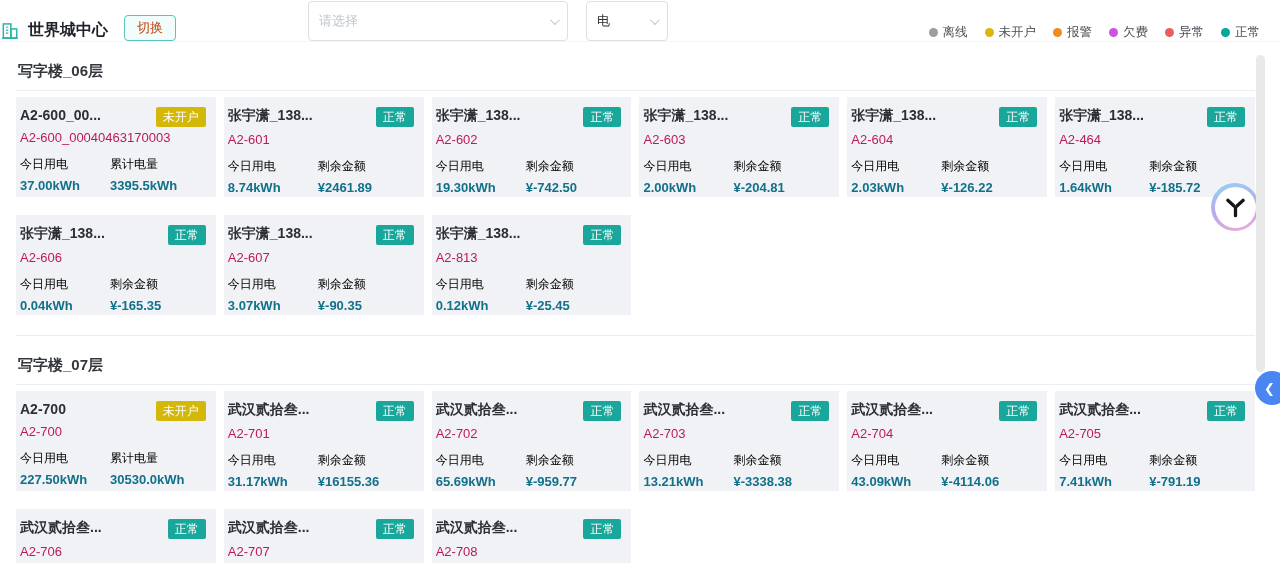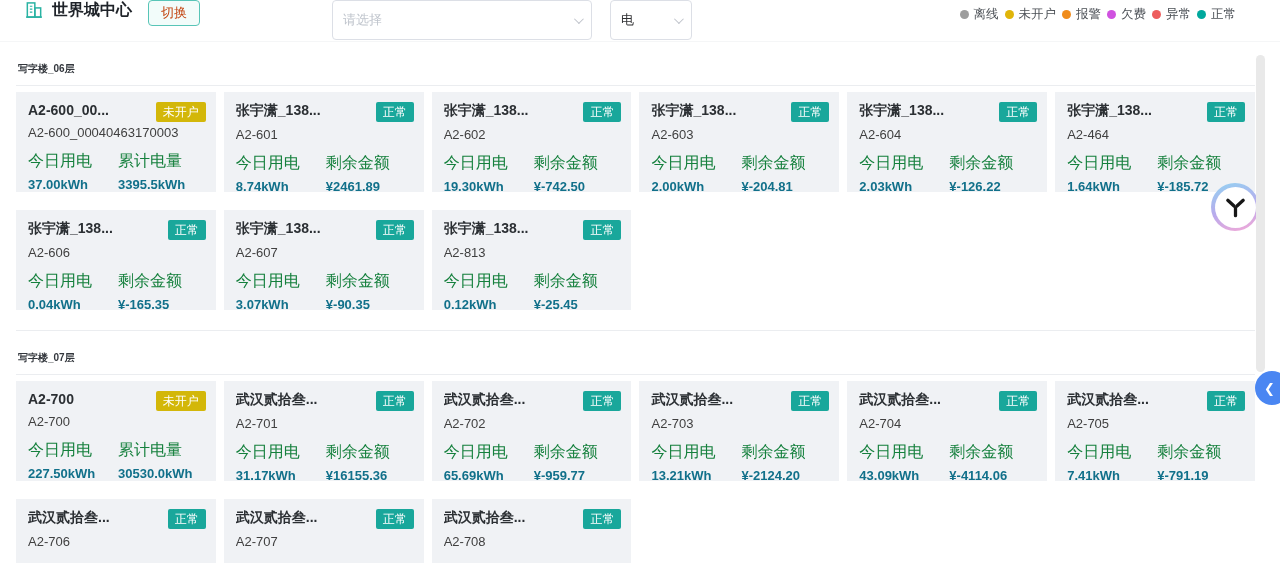--- a/index.html
+++ b/index.html
@@ -1,58 +1,58 @@
 <!DOCTYPE html>
 <html><head>
 <meta charset="utf-8">
 <style>
   * { margin:0; padding:0; box-sizing:border-box; }
   html,body { width:1280px; height:563px; overflow:hidden; background:#fff;
     font-family:"Liberation Sans","DejaVu Sans",sans-serif; color:#303133; }
   body { position:relative; }
 
   
-  .header { display:flex; align-items:flex-start; height:42px; padding:0 24px;
+  .header { display:flex; align-items:flex-end; height:42px; padding:0 0;
     background:#fff; border-bottom:1px solid #f5f6f7; }
   .brand-icon { width:20px; height:20px; flex:0 0 auto; }
   .brand-title { font-size:16px; font-weight:bold; color:#1f2329; margin-left:8px; white-space:nowrap; }
   .switch-btn { margin-left:16px; font-size:13px; color:#c2410c; background:#f2fcfa;
     border:1px solid #58c5b7; border-radius:4px; padding:3px 12px; cursor:pointer; }
   .select { height:40px; border:1px solid #dcdfe6; border-radius:4px; background:#fff;
     display:flex; align-items:center; padding:0 10px; font-size:13px; cursor:pointer; }
   .select .ph { color:#bfc4cc; }
   .select .val { color:#303133; }
   .sel-arrow { width:7px; height:7px; border-right:1.5px solid #c0c4cc; border-bottom:1.5px solid #c0c4cc;
     transform:rotate(45deg) translateY(-2px); margin-left:auto; }
   .f1 { width:260px; margin-left:132px; }
   .f2 { width:82px;  margin-left:18px; }
   .f3 { width:246px; margin-left:25px; }
-  .legend { display:flex; align-items:center; gap:6px; margin-left:auto; margin-right:20px;margin-top:6px; }
+  .legend { display:flex; align-items:center; gap:17px; margin-left:auto; margin-right:20px;margin-top:6px; }
   .legend-item { display:flex; align-items:center; gap:5px; font-size:12.5px; color:#4a4f55; white-space:nowrap; }
   .legend-dot { width:9px; height:9px; border-radius:50%; flex:0 0 auto; }
 
   
   .main { padding:0 25px 0 16px; }
   .section:first-child { border-bottom:1px solid #ebedf0; padding-bottom:20px; }
-  .section-title { font-size:10px; font-weight:bold; color:#33373d;
+  .section-title { font-size:15px; font-weight:bold; color:#33373d;
     padding:20px 10px 9px 2px; border-bottom:1px solid #ebedf0; }
   .card-grid { display:grid; grid-template-columns:repeat(6,1fr); gap:18px 8px; margin-top:6px; }
 
   
   .card { position:relative; background:#f0f2f5; border-radius:0; height:100px;
-    padding:10px 12px; cursor:pointer; }
+    padding:10px 4px; cursor:pointer; }
   .card-title { font-size:14px; font-weight:bold; color:#2b2f33; padding-right:52px;
     white-space:nowrap; overflow:hidden; }
   .badge { position:absolute; top:10px; right:10px; color:#fff; font-size:12px;
     line-height:1; padding:4px 7px; border-radius:2px; }
-  .card-sub { margin-top:7px; font-size:13px; color:#404040; white-space:nowrap; overflow:hidden; }
+  .card-sub { margin-top:7px; font-size:13px; color:#be185d; white-space:nowrap; overflow:hidden; }
   .metrics { display:flex; margin-top:11px; }
   .metric1 { width:90px; flex:0 0 auto; }
   .metric2 { flex:1; }
-  .m-label { font-size:16px; color:#15803d; }
+  .m-label { font-size:12px; color:#000000; }
   .m-value { margin-top:5px; font-size:13px; font-weight:bold; color:#11708a; white-space:nowrap; }
 
   
   .float-logo { position:absolute; left:1211px; top:183px; width:48px; height:48px; border-radius:50%;
     background:linear-gradient(165deg,#93d2f2 0%,#b9aaec 55%,#f6a9d6 100%);
     display:flex; align-items:center; justify-content:center; cursor:pointer; }
   .float-logo .inner { width:41px; height:41px; border-radius:50%; background:#fff;
     display:flex; align-items:center; justify-content:center; }
   .collapse-btn { position:absolute; left:1255px; top:371px; width:34px; height:34px; border-radius:50%;
     background:#4a86f2; color:#fff; display:flex; align-items:center; padding-left:9px;
@@ -322,21 +322,21 @@
     <div class="card-title">武汉贰拾叁...</div>
     <span class="badge" style="background: rgb(25, 167, 155);">正常</span>
     <div class="card-sub">A2-703</div>
     <div class="metrics">
       <div class="metric1">
         <div class="m-label">今日用电</div>
         <div class="m-value">13.21kWh</div>
       </div>
       <div class="metric2">
         <div class="m-label">剩余金额</div>
-        <div class="m-value">¥-2124.20</div>
+        <div class="m-value">¥-3338.38</div>
       </div>
     </div>
   </div>
 
   <div class="card">
     <div class="card-title">武汉贰拾叁...</div>
     <span class="badge" style="background: rgb(25, 167, 155);">正常</span>
     <div class="card-sub">A2-704</div>
     <div class="metrics">
       <div class="metric1">

